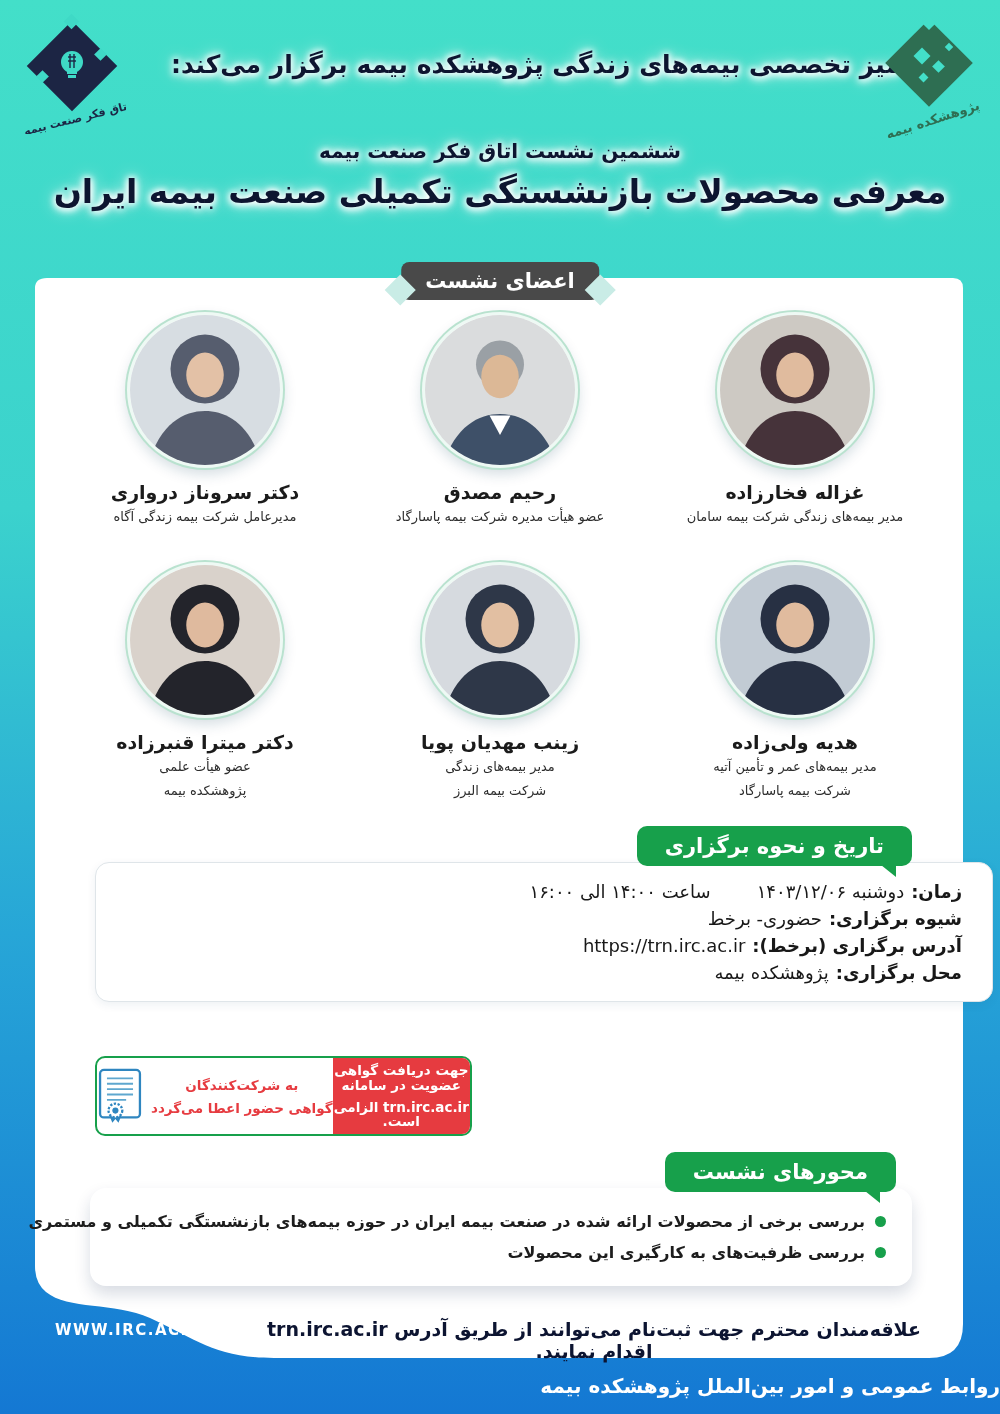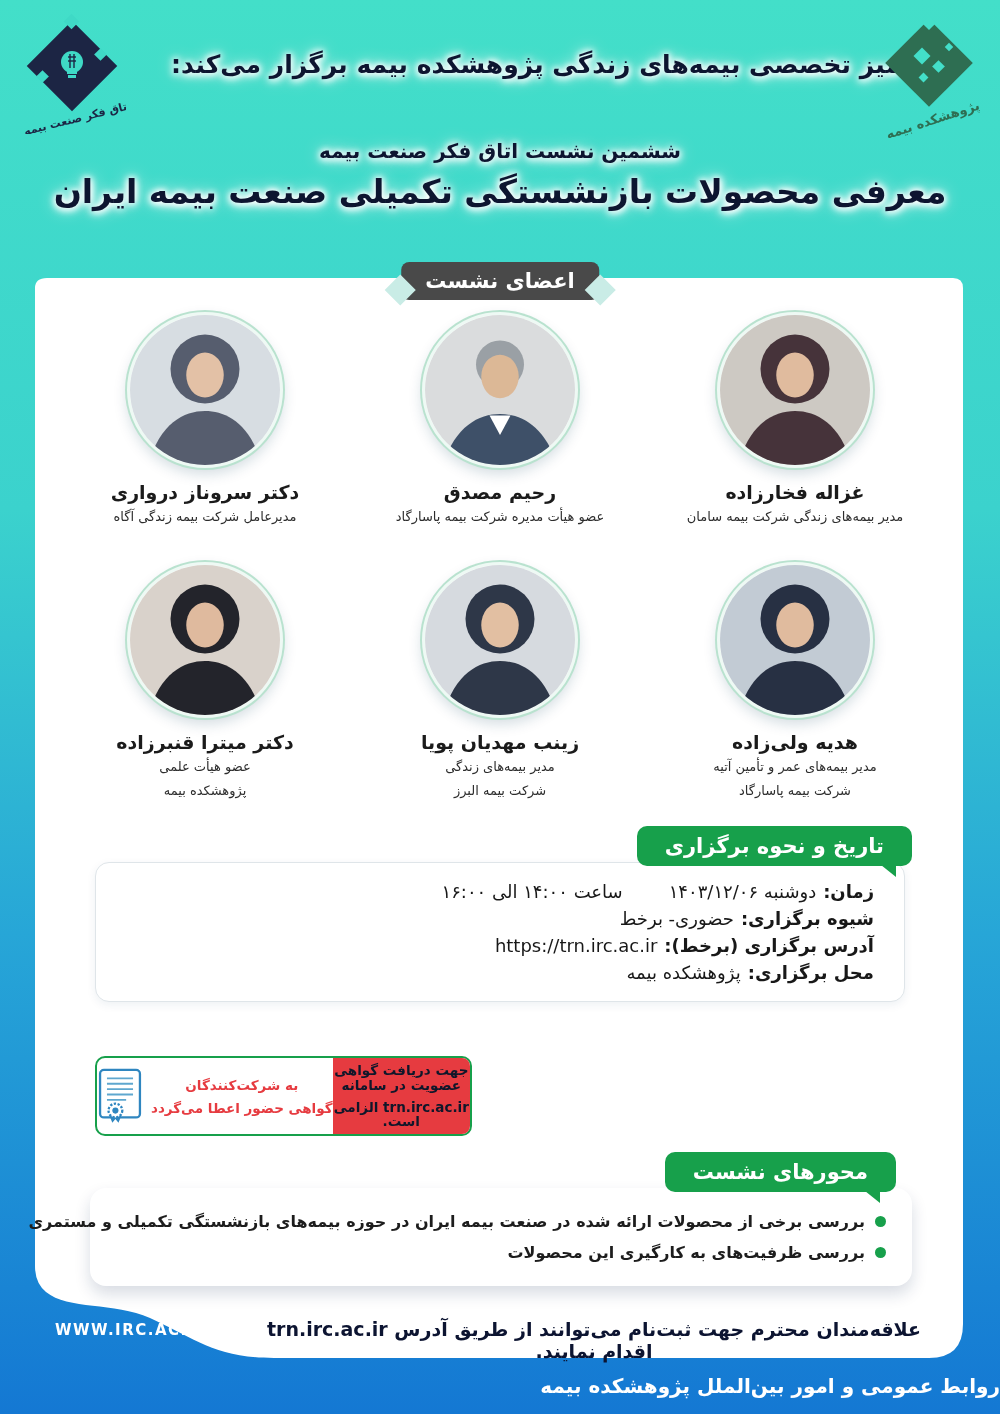--- a/index.html
+++ b/index.html
@@ -33,30 +33,30 @@
   .member-name{margin-top:13px;font-size:19px;font-weight:bold;color:#1b1b1b;}
   .member-role{margin-top:5px;font-size:13px;color:#2d2d2d;line-height:1.45;}
   
   .bubble{background:#17a04b;color:#fff;font-weight:bold;font-size:21px;padding:8px 28px;
           border-radius:10px;direction:rtl;z-index:5;}
   .bubble::after{content:"";position:absolute;bottom:-11px;right:16px;width:0;height:0;
           border-top:12px solid #17a04b;border-left:15px solid transparent;}
   #bubble-schedule{top:826px;right:88px;}
   #bubble-topics{top:1152px;right:104px;}
   
-  #schedule-card{left:95px;top:862px;width:810px;height:140px;background:#fff;border:1px solid #dfe5e9;
+  #schedule-card{left:95px;top:862px;width:898px;height:140px;background:#fff;border:1px solid #dfe5e9;
           border-radius:14px;box-shadow:0 3px 10px rgba(20,60,100,.07);box-sizing:border-box;
           padding:12px 30px;display:flex;flex-direction:column;justify-content:space-evenly;
           direction:rtl;text-align:right;font-size:18px;color:#181818;z-index:3;}
   .slabel{font-weight:bold;margin-left:7px;}
   .sgap{display:inline-block;width:46px;}
   
   #cert-box{left:95px;top:1056px;width:377px;height:80px;background:#fff;border:2px solid #17a04b;
           border-radius:10px;box-sizing:border-box;display:flex;direction:rtl;overflow:hidden;z-index:3;}
-  .cert-red{width:190px;background:#e63b40;color:#0f172a;font-weight:bold;font-size:13.5px;
+  .cert-red{width:190px;background:#e63b40;color:#ffffff;font-weight:bold;font-size:13.5px;
           display:flex;flex-direction:column;justify-content:center;align-items:center;gap:7px;
           text-align:center;line-height:1.1;}
   .cert-white{flex:1;display:flex;align-items:center;justify-content:center;gap:8px;
           color:#e63b40;font-weight:bold;font-size:13.5px;text-align:center;}
   .cert-white .lines{display:flex;flex-direction:column;gap:7px;white-space:nowrap;}
   
   #topics-card{left:90px;top:1188px;width:822px;height:98px;background:#fff;border-radius:16px;
           box-shadow:0 8px 16px rgba(13,40,80,.16);box-sizing:border-box;padding:14px 26px;
           display:flex;flex-direction:column;justify-content:center;gap:12px;direction:rtl;
           font-size:16px;font-weight:bold;color:#1d1d1d;z-index:3;}

